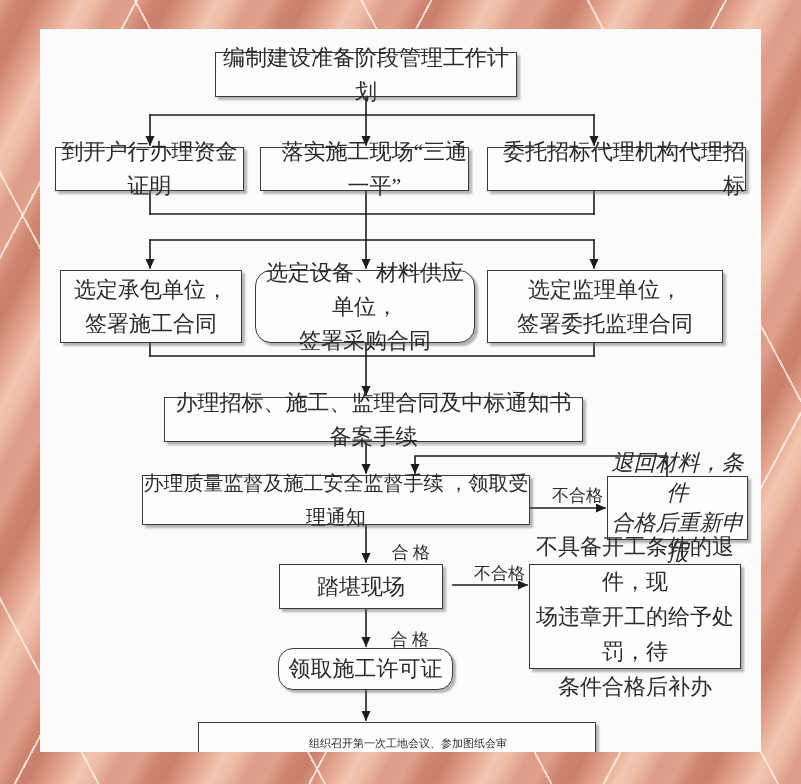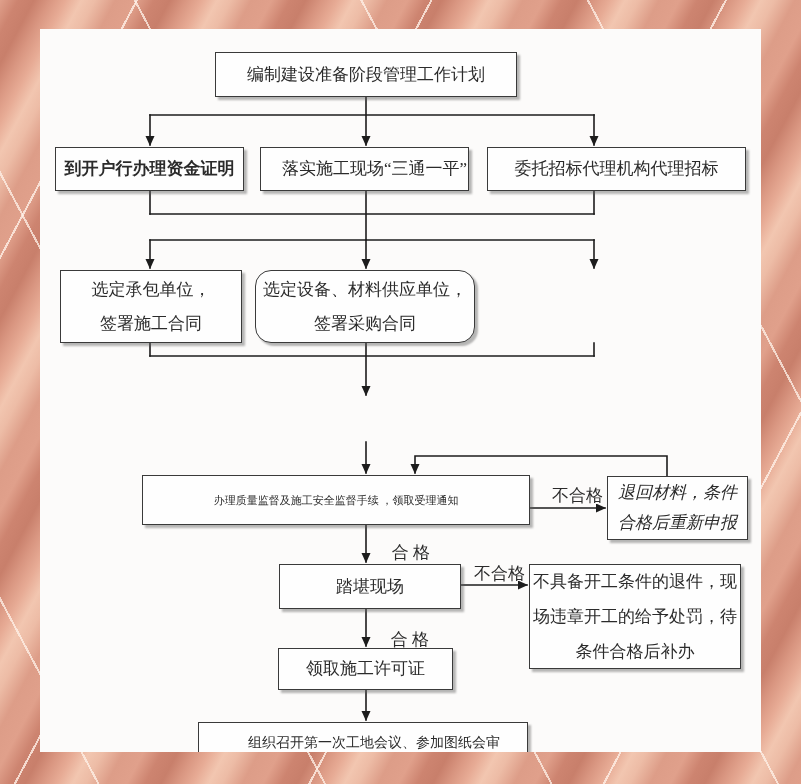--- a/index.html
+++ b/index.html
@@ -24,42 +24,42 @@
     background:var(--panel,#fcfbfa);overflow:hidden;
   }
   .wires{position:absolute;left:0;top:0;pointer-events:none;}
   .node{
     position:absolute;box-sizing:border-box;
     background:#fefefe;
     border:1.5px solid #3a3a3a;
     box-shadow:3px 3px 2px rgba(95,95,95,.45);
     display:flex;align-items:center;justify-content:center;
     text-align:center;white-space:pre-line;
-    font-size:17px;color:var(--text,#2b2b2b);
+    font-size:22px;color:var(--text,#2b2b2b);
     line-height:34px;
   }
   .edge-label{
     position:absolute;font-size:17px;color:var(--text,#2b2b2b);
     text-align:right;white-space:nowrap;
   }
   
   .n-plan{left:175px;top:23px;width:302px;height:45px;}
-  .n-fund{left:15px;top:118px;width:189px;height:44px;font-weight:bold;}
+  .n-fund{left:15px;top:118px;width:189px;height:44px;}
   .n-site-ready{left:220px;top:118px;width:209px;height:44px;padding-left:20px;}
   .n-agency{left:447px;top:118px;width:259px;height:44px;text-align:right;}
   .n-contractor{left:20px;top:241px;width:182px;height:73px;}
   .n-supplier{left:215px;top:241px;width:220px;height:73px;border-radius:16px;}
   .n-supervision{left:447px;top:241px;width:236px;height:73px;}
   .n-record{left:124px;top:368px;width:419px;height:45px;}
-  .n-quality{left:102px;top:446px;width:388px;height:50px;font-size:11px;}
+  .n-quality{left:102px;top:446px;width:388px;height:50px;font-size:20px;}
   .n-return{left:567px;top:447px;width:141px;height:64px;line-height:30px;font-style:italic;}
-  .n-visit{left:239px;top:535px;width:182px;height:45px;}
+  .n-visit{left:239px;top:535px;width:164px;height:45px;}
   .n-reject{left:489px;top:535px;width:212px;height:105px;line-height:35px;}
-  .n-permit{left:238px;top:619px;width:175px;height:42px;}
-  .n-meeting{left:158px;top:693px;width:330px;height:42px;font-size:14px;padding-left:22px;}
+  .n-permit{left:238px;top:619px;width:175px;height:42px;border-radius:15px;}
+  .n-meeting{left:158px;top:693px;width:398px;height:42px;font-size:11px;padding-left:22px;}
   .l-fail1{left:501px;top:455px;width:62px;}
   .l-pass1{left:340px;top:512px;width:50px;}
   .l-fail2{left:423px;top:533px;width:62px;}
   .l-pass2{left:341px;top:599px;width:48px;}
   line,polyline{stroke:var(--line,#1c1c1c);stroke-width:1.6;stroke-linecap:square;fill:none;}
 </style>
 </head>
 <body>
 
 <div class="stage">
@@ -107,20 +107,23 @@
     </svg>
 
     <div class="node n-plan">编制建设准备阶段管理工作计划</div>
     <div class="node n-fund">到开户行办理资金证明</div>
     <div class="node n-site-ready">落实施工现场“三通一平”</div>
     <div class="node n-agency">委托招标代理机构代理招标</div>
     <div class="node n-contractor">选定承包单位，
 签署施工合同</div>
     <div class="node n-supplier">选定设备、材料供应单位，
 签署采购合同</div>
+    <div class="node n-supervision">选定监理单位，
+签署委托监理合同</div>
+    <div class="node n-record">办理招标、施工、监理合同及中标通知书备案手续</div>
     <div class="node n-quality">办理质量监督及施工安全监督手续 ，领取受理通知</div>
     <div class="node n-return">退回材料，条件
 合格后重新申报</div>
     <div class="node n-visit">踏堪现场</div>
     <div class="node n-reject">不具备开工条件的退件，现
 场违章开工的给予处罚，待
 条件合格后补办</div>
     <div class="node n-permit">领取施工许可证</div>
     <div class="node n-meeting">组织召开第一次工地会议、参加图纸会审</div>
 

